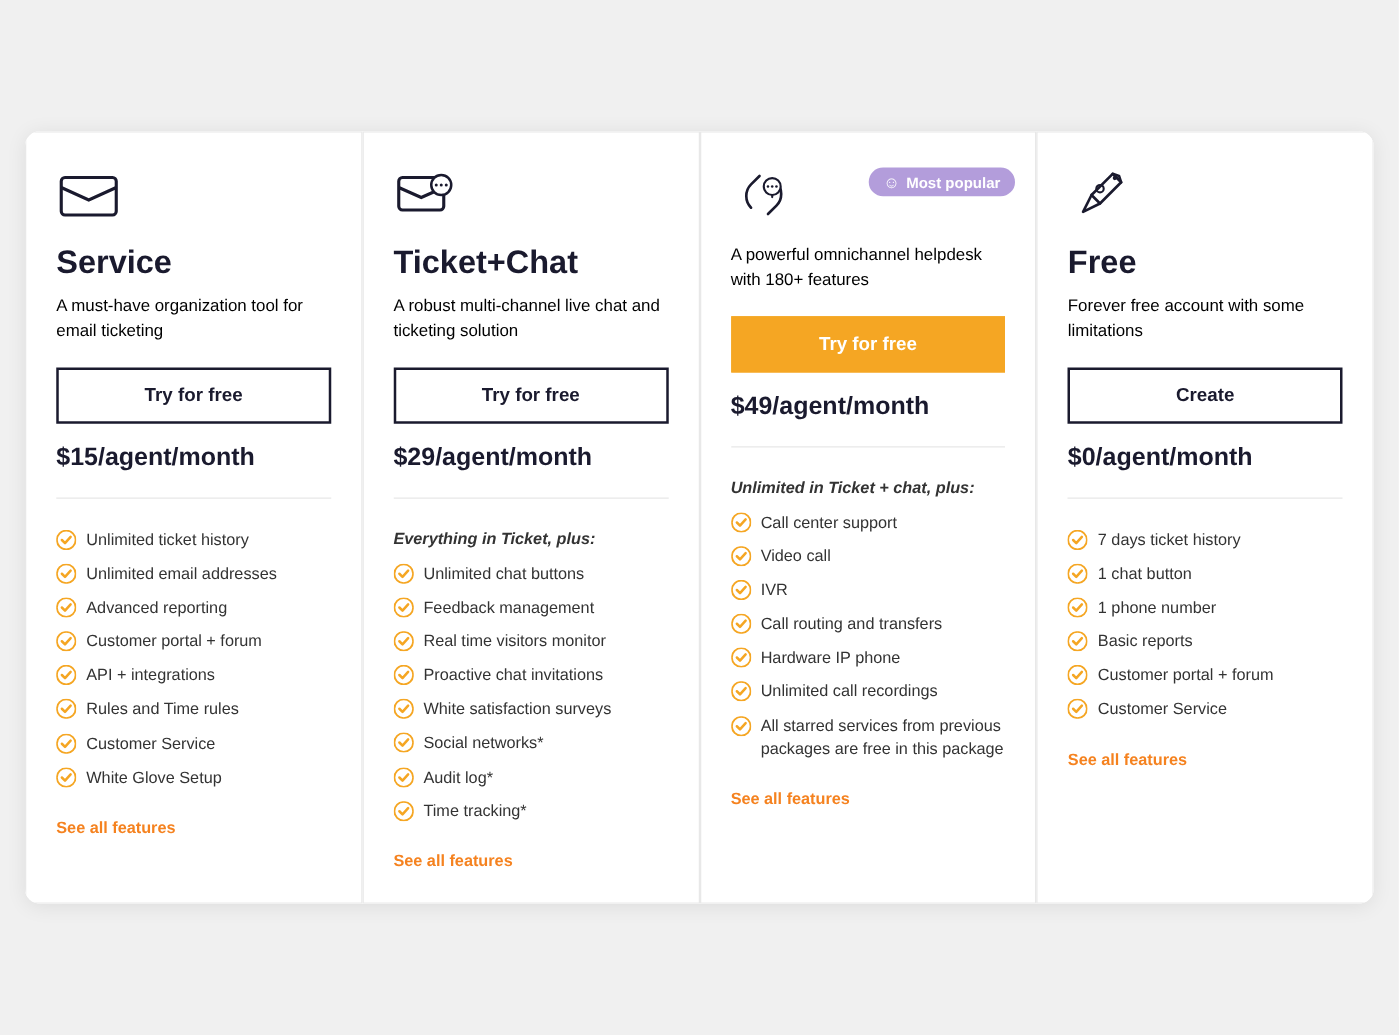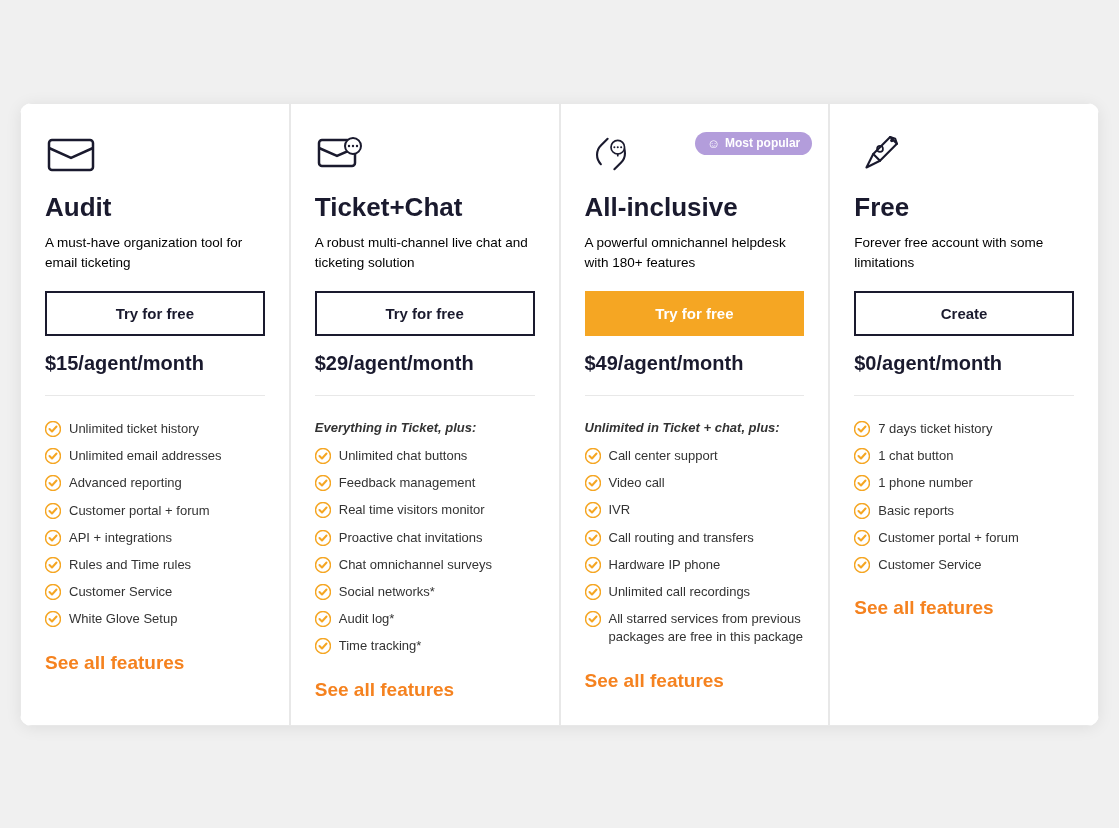--- a/index.html
+++ b/index.html
@@ -127,42 +127,42 @@
       line-height: 1.4;
     }
     .check-icon {
       width: 16px;
       height: 16px;
       flex-shrink: 0;
       margin-top: 1px;
     }
     .see-all {
       color: #f5821f;
-      font-size: 19px;
+      font-size: 13px;
       font-weight: 600;
       cursor: pointer;
       margin-top: 14px;
       display: inline-block;
       text-decoration: none;
     }
   </style>
 </head>
 <body>
 
 <div class="pricing-grid">
 <div class="plan-card">
 
     <div class="plan-header">
       <div class="plan-icon">
         <svg viewBox="0 0 52 44" fill="none" xmlns="http://www.w3.org/2000/svg">
     <rect x="4" y="8" width="44" height="30" rx="3" stroke="#1a1a2e" stroke-width="2.5" fill="none"></rect>
     <path d="M4 16 L26 26 L48 16" stroke="#1a1a2e" stroke-width="2.5" fill="none"></path>
   </svg>
       </div>
-      <div class="plan-name">Audit</div>
+      <div class="plan-name">Service</div>
       <div class="plan-description">A must-have organization tool for email ticketing</div>
       <button class="try-btn ">Try for free</button>
       <div class="plan-price">$15/agent/month</div>
     </div>
     <div class="plan-features">
       
       <div class="feature-item">
       <svg class="check-icon" viewBox="0 0 16 16" fill="none" xmlns="http://www.w3.org/2000/svg">
   <circle cx="8" cy="8" r="7.5" fill="#fff" stroke="#f5a623" stroke-width="1.5"></circle>
   <path d="M4.5 8 L7 10.5 L11.5 5.5" stroke="#f5a623" stroke-width="2" stroke-linecap="round" stroke-linejoin="round"></path>
@@ -256,21 +256,21 @@
       <svg class="check-icon" viewBox="0 0 16 16" fill="none" xmlns="http://www.w3.org/2000/svg">
   <circle cx="8" cy="8" r="7.5" fill="#fff" stroke="#f5a623" stroke-width="1.5"></circle>
   <path d="M4.5 8 L7 10.5 L11.5 5.5" stroke="#f5a623" stroke-width="2" stroke-linecap="round" stroke-linejoin="round"></path>
 </svg>
       <span>Proactive chat invitations</span>
     </div><div class="feature-item">
       <svg class="check-icon" viewBox="0 0 16 16" fill="none" xmlns="http://www.w3.org/2000/svg">
   <circle cx="8" cy="8" r="7.5" fill="#fff" stroke="#f5a623" stroke-width="1.5"></circle>
   <path d="M4.5 8 L7 10.5 L11.5 5.5" stroke="#f5a623" stroke-width="2" stroke-linecap="round" stroke-linejoin="round"></path>
 </svg>
-      <span>Chat omnichannel surveys</span>
+      <span>White satisfaction surveys</span>
     </div><div class="feature-item">
       <svg class="check-icon" viewBox="0 0 16 16" fill="none" xmlns="http://www.w3.org/2000/svg">
   <circle cx="8" cy="8" r="7.5" fill="#fff" stroke="#f5a623" stroke-width="1.5"></circle>
   <path d="M4.5 8 L7 10.5 L11.5 5.5" stroke="#f5a623" stroke-width="2" stroke-linecap="round" stroke-linejoin="round"></path>
 </svg>
       <span>Social networks*</span>
     </div><div class="feature-item">
       <svg class="check-icon" viewBox="0 0 16 16" fill="none" xmlns="http://www.w3.org/2000/svg">
   <circle cx="8" cy="8" r="7.5" fill="#fff" stroke="#f5a623" stroke-width="1.5"></circle>
   <path d="M4.5 8 L7 10.5 L11.5 5.5" stroke="#f5a623" stroke-width="2" stroke-linecap="round" stroke-linejoin="round"></path>
@@ -296,21 +296,20 @@
         <svg viewBox="0 0 52 52" fill="none" xmlns="http://www.w3.org/2000/svg">
     <path d="M14 38 C8 32 8 22 14 16 L22 8" stroke="#1a1a2e" stroke-width="2.5" stroke-linecap="round" fill="none"></path>
     <path d="M38 14 C44 20 44 30 38 36 L30 44" stroke="#1a1a2e" stroke-width="2.5" stroke-linecap="round" fill="none"></path>
     <circle cx="34" cy="18" r="8" fill="#fff" stroke="#1a1a2e" stroke-width="2"></circle>
     <circle cx="30" cy="18" r="1.2" fill="#1a1a2e"></circle>
     <circle cx="34" cy="18" r="1.2" fill="#1a1a2e"></circle>
     <circle cx="38" cy="18" r="1.2" fill="#1a1a2e"></circle>
     <path d="M34 26 L34 28" stroke="#1a1a2e" stroke-width="2" stroke-linecap="round"></path>
   </svg>
       </div>
-      <div class="plan-name">All-inclusive</div>
       <div class="plan-description">A powerful omnichannel helpdesk with 180+ features</div>
       <button class="try-btn orange">Try for free</button>
       <div class="plan-price">$49/agent/month</div>
     </div>
     <div class="plan-features">
       <div class="feature-intro">Unlimited in Ticket + chat, plus:</div>
       <div class="feature-item">
       <svg class="check-icon" viewBox="0 0 16 16" fill="none" xmlns="http://www.w3.org/2000/svg">
   <circle cx="8" cy="8" r="7.5" fill="#fff" stroke="#f5a623" stroke-width="1.5"></circle>
   <path d="M4.5 8 L7 10.5 L11.5 5.5" stroke="#f5a623" stroke-width="2" stroke-linecap="round" stroke-linejoin="round"></path>

